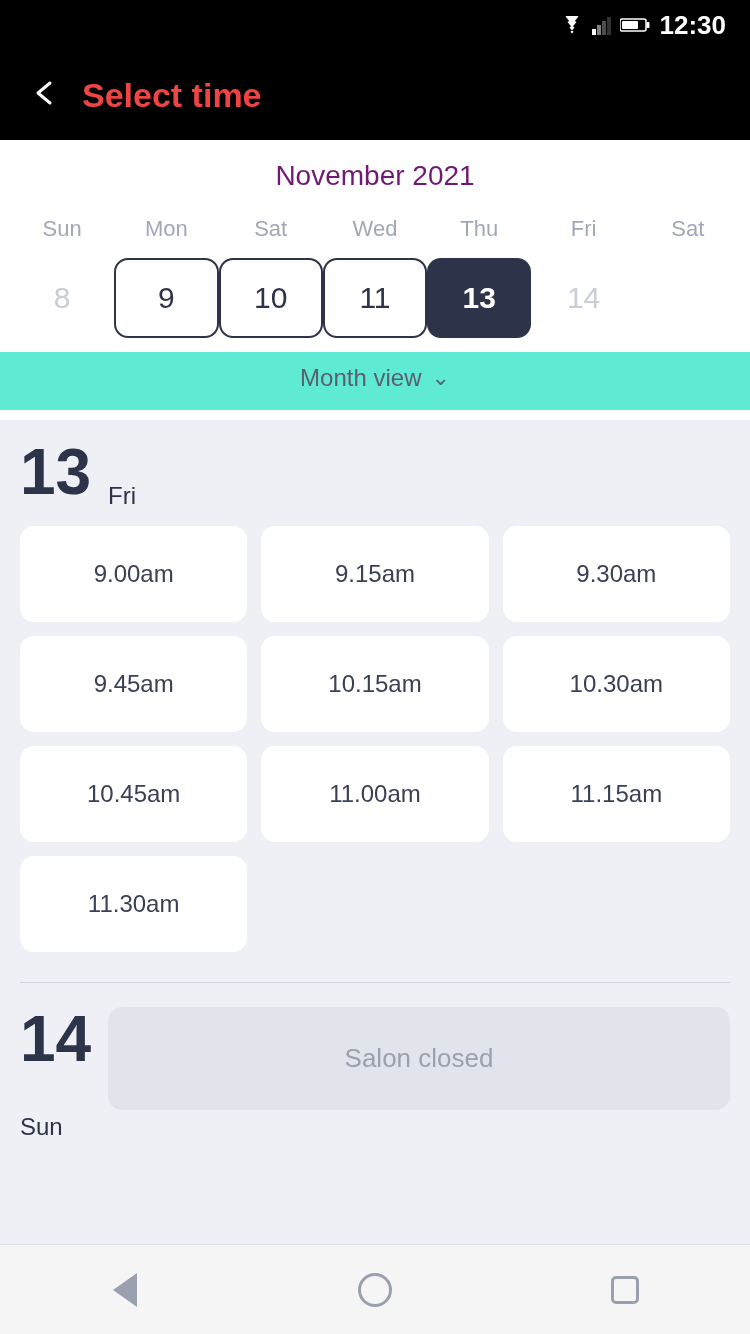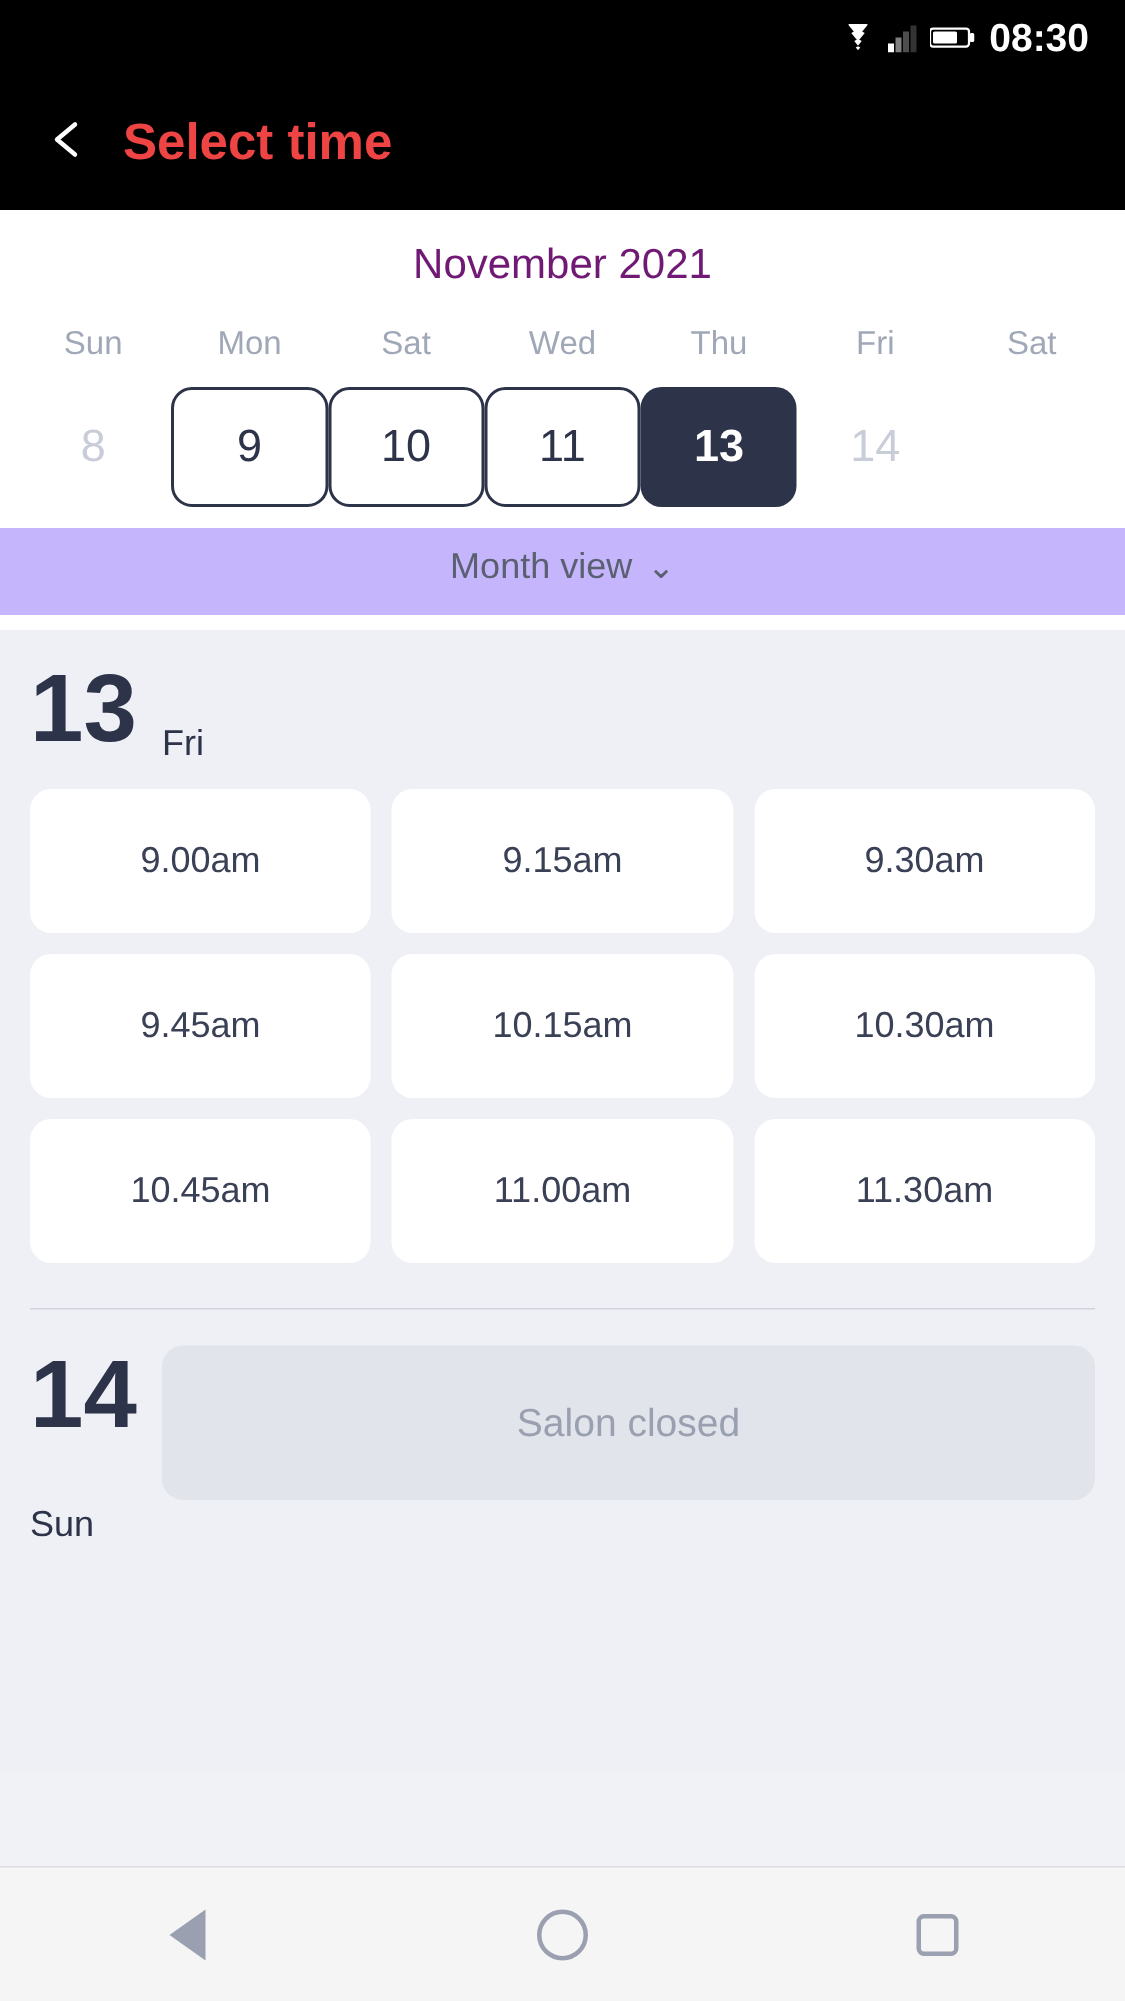--- a/index.html
+++ b/index.html
@@ -109,21 +109,21 @@
       font-weight: 700;
     }
 
     
     .month-view-row {
       display: flex;
       align-items: center;
       justify-content: center;
       gap: 10px;
       padding: 12px 0 18px;
-      background: #c4b5fd;
+      background: #5eead4;
     }
     .month-view-label {
       font-size: 24px;
       color: #5a6070;
     }
     .chevron-down {
       font-size: 22px;
       color: #5a6070;
     }
 
@@ -262,21 +262,21 @@
       <rect x="10" y="6" width="4" height="14" fill="white" opacity="0.3"></rect>
       <rect x="15" y="2" width="4" height="18" fill="white" opacity="0.2"></rect>
     </svg>
 
     <svg width="30" height="16" viewBox="0 0 30 16" fill="white">
       <rect x="0" y="2" width="26" height="12" rx="2" ry="2" stroke="white" stroke-width="1.5" fill="none"></rect>
       <rect x="26.5" y="5" width="3" height="6" rx="1" fill="white"></rect>
       <rect x="2" y="4" width="16" height="8" rx="1" fill="white"></rect>
     </svg>
   </div>
-  <div class="time">08:30</div>
+  <div class="time">12:30</div>
 </div>
 
 <div class="header">
   <div class="back-btn">
     <svg width="28" height="28" viewBox="0 0 28 28" fill="none">
       <path d="M20 4L8 14L20 24" stroke="white" stroke-width="3" stroke-linecap="round" stroke-linejoin="round"></path>
     </svg>
   </div>
   <div class="header-title">Select time</div>
 </div>
@@ -318,20 +318,21 @@
     </div>
     <div class="time-grid">
       <div class="time-slot">9.00am</div>
       <div class="time-slot">9.15am</div>
       <div class="time-slot">9.30am</div>
       <div class="time-slot">9.45am</div>
       <div class="time-slot">10.15am</div>
       <div class="time-slot">10.30am</div>
       <div class="time-slot">10.45am</div>
       <div class="time-slot">11.00am</div>
+      <div class="time-slot">11.15am</div>
       <div class="time-slot">11.30am</div>
     </div>
   </div>
 
   <div class="section-divider"></div>
 
   <div class="day-section">
     <div class="closed-row">
       <div class="closed-day-info">
         <div class="day-number">14</div>

